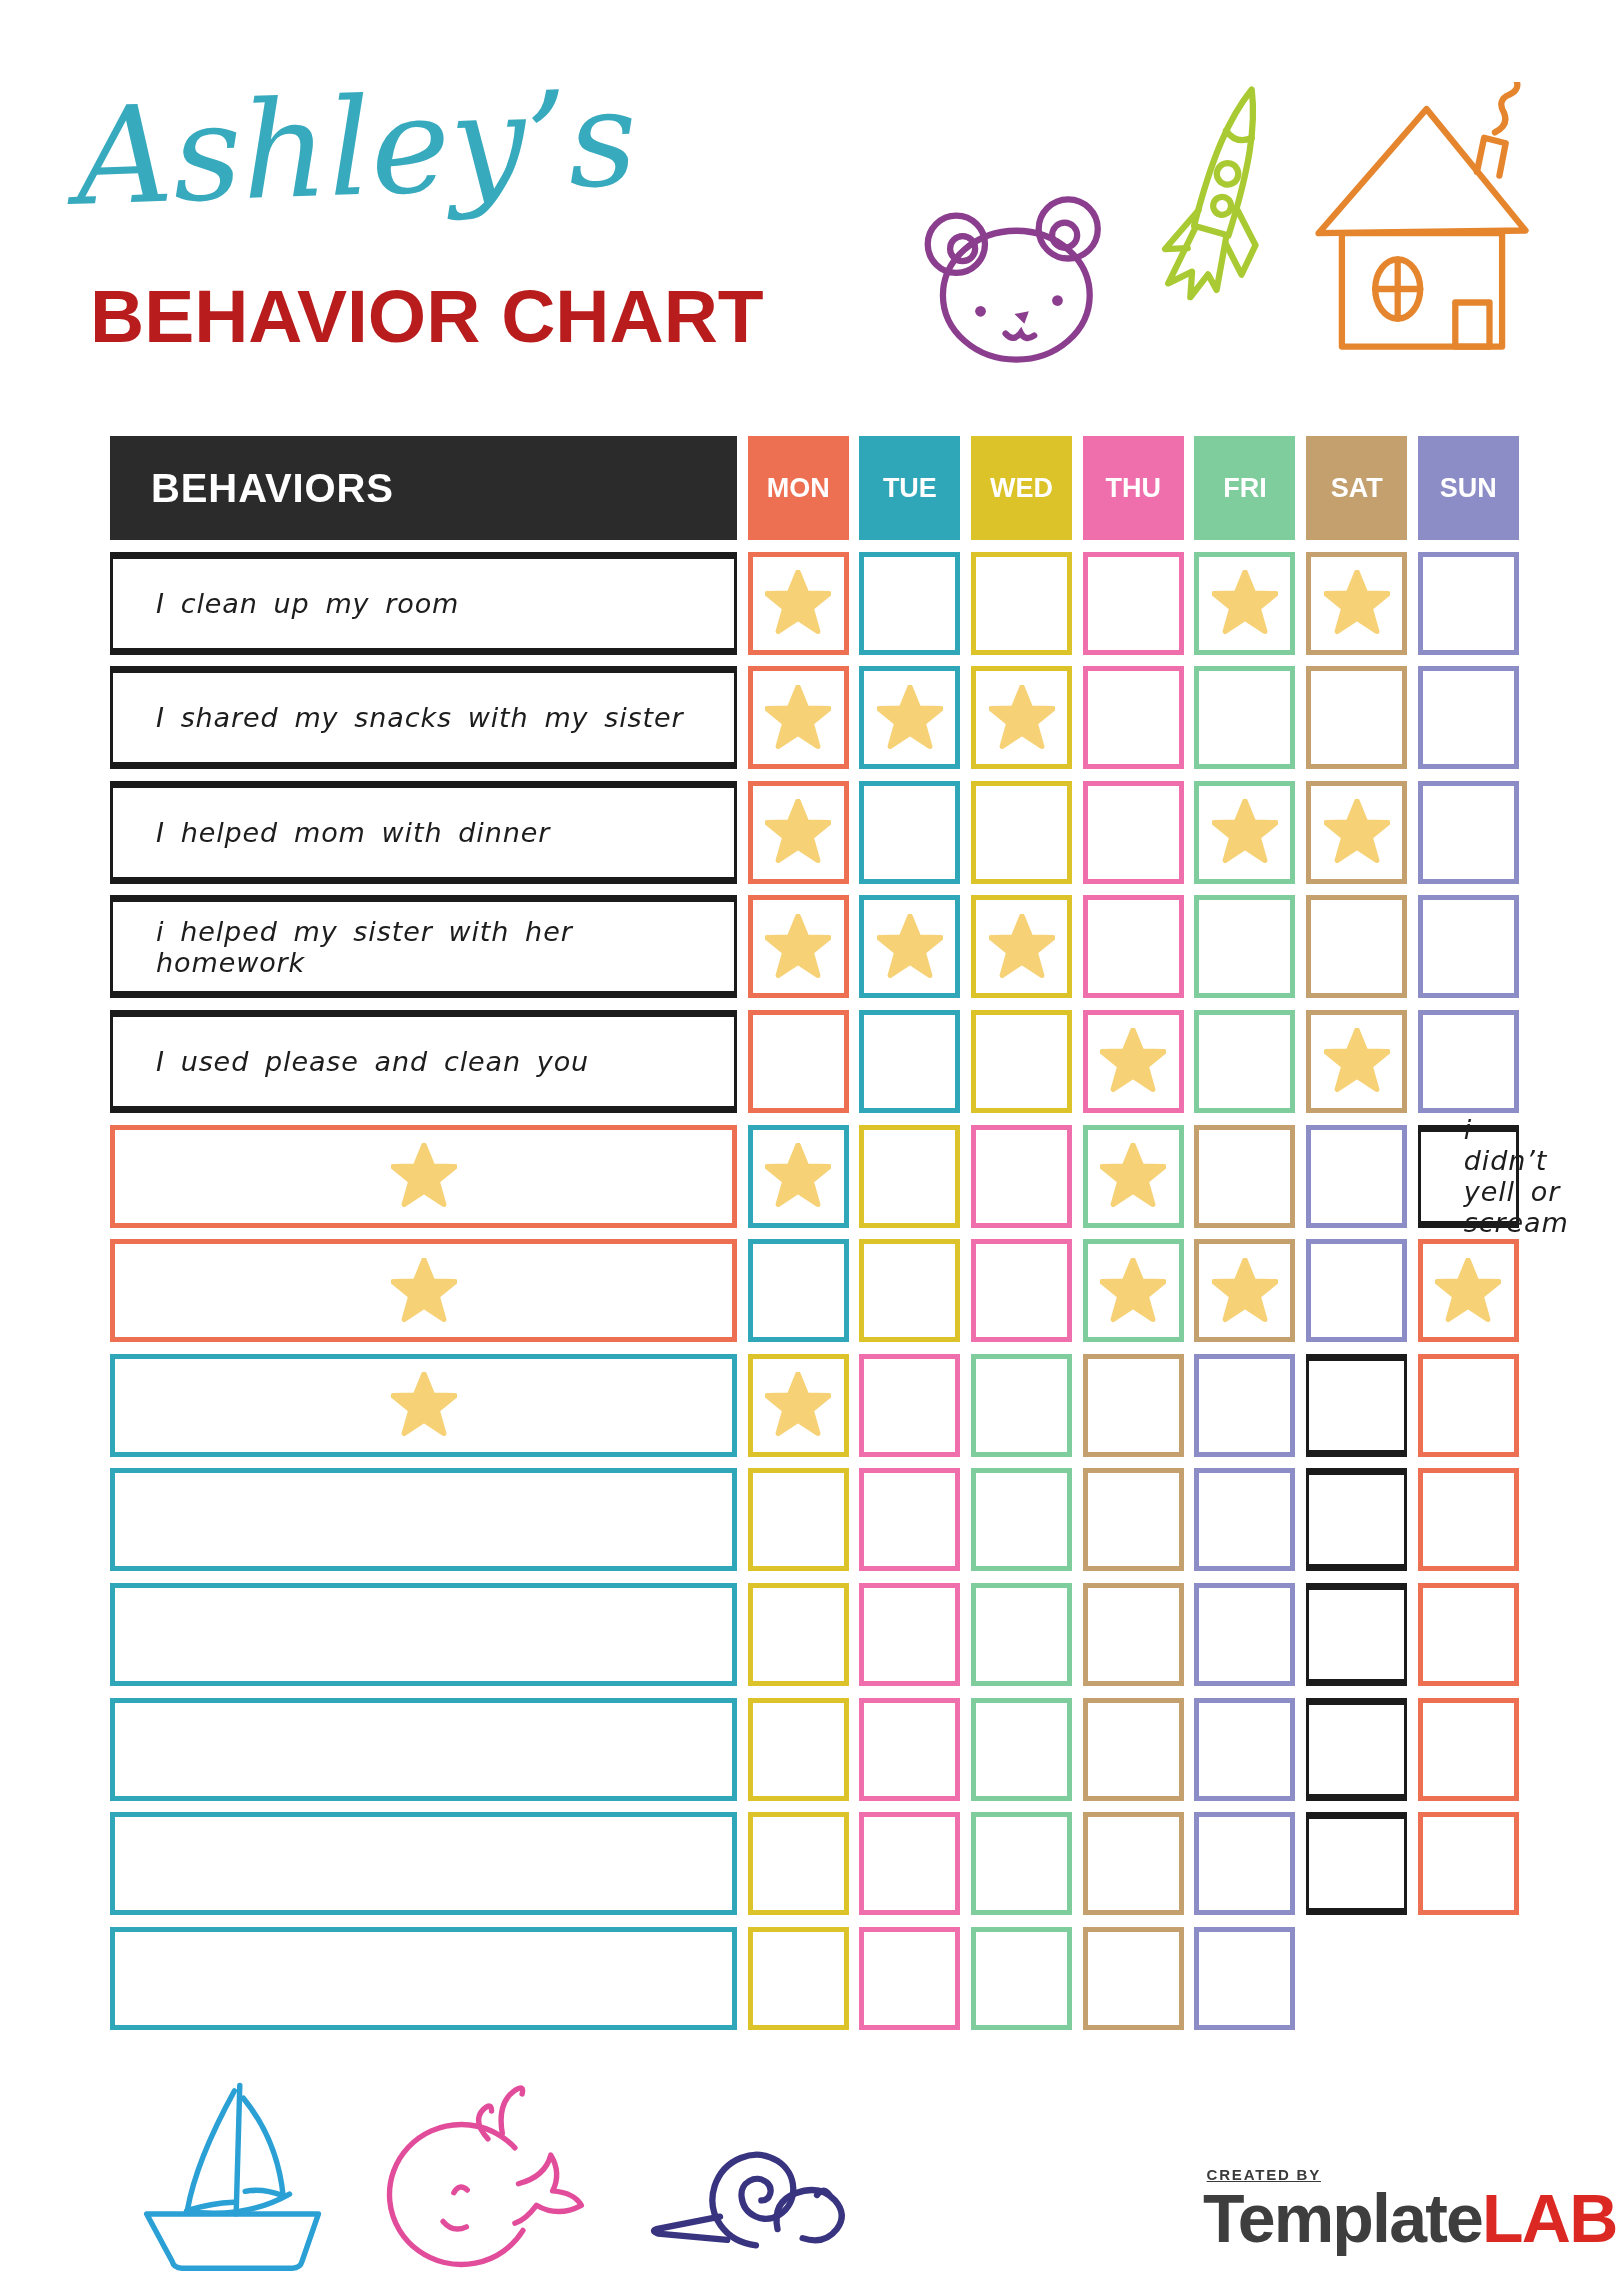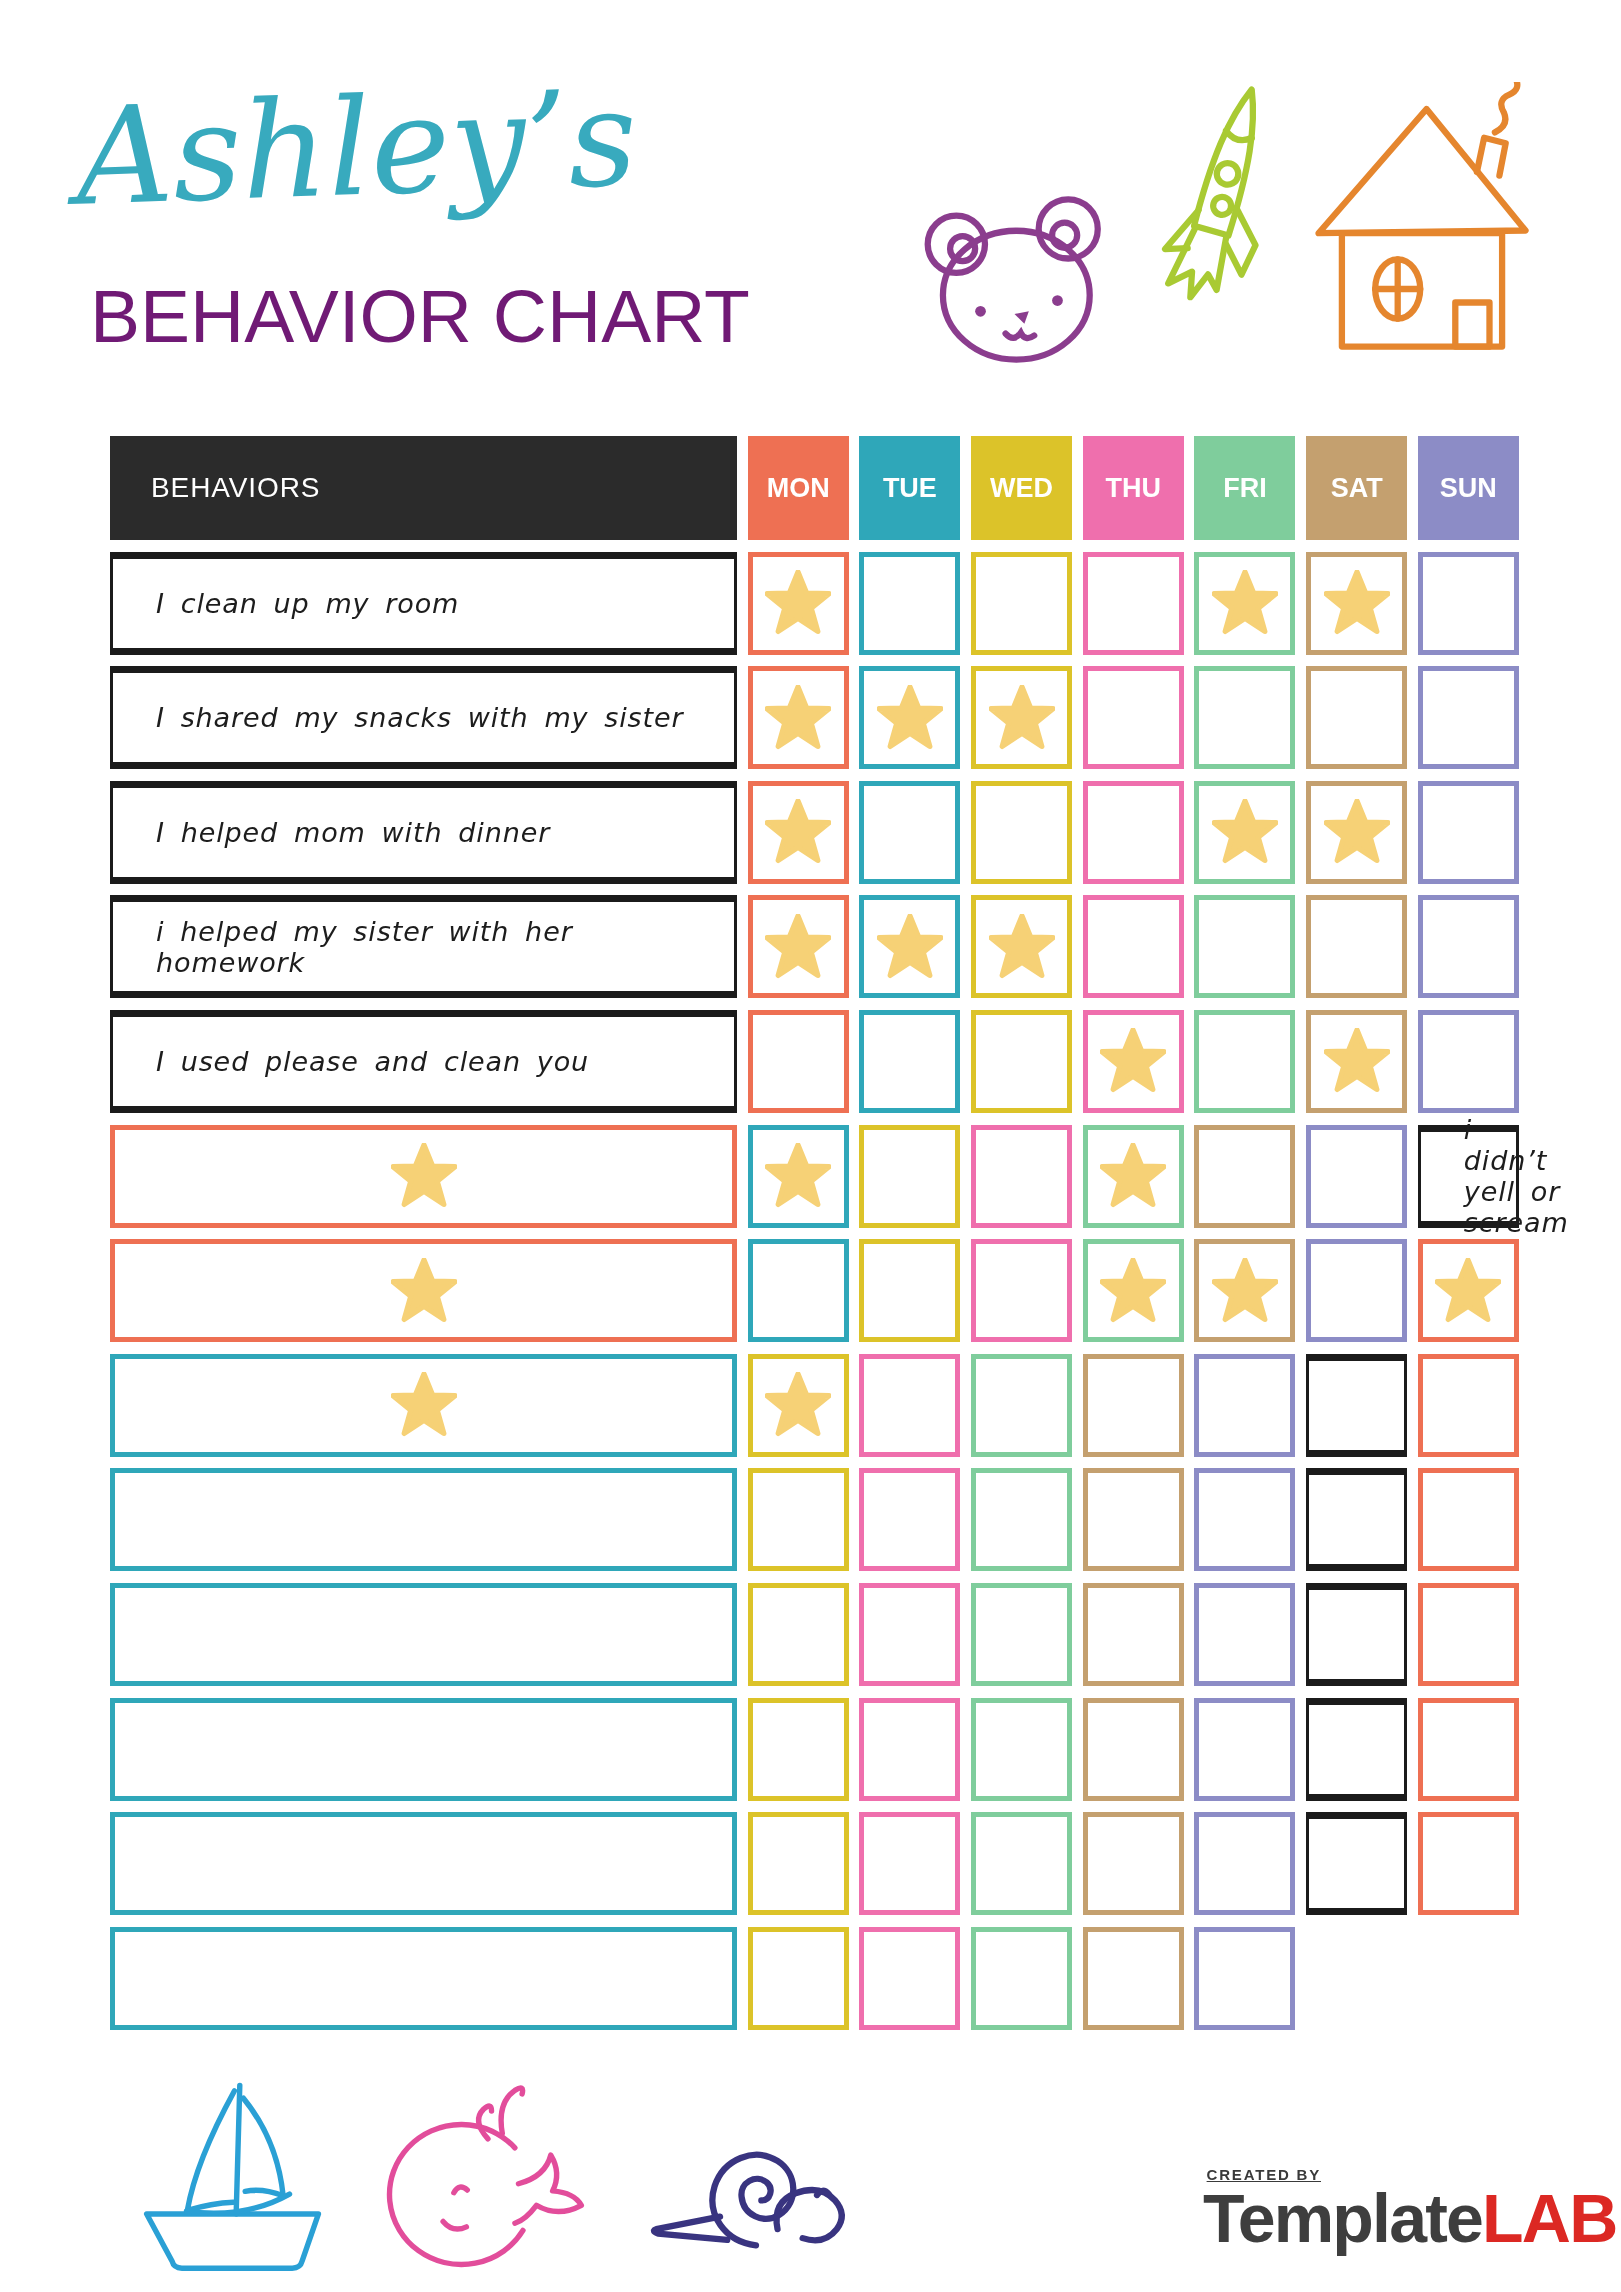--- a/index.html
+++ b/index.html
@@ -3,39 +3,39 @@
 <meta charset="utf-8">
 <style>
   *{box-sizing:border-box;margin:0;padding:0;}
   html,body{width:1621px;height:2293px;}
   body{background:#fff;font-family:"Liberation Sans",sans-serif;}
   .page{position:relative;width:1621px;height:2293px;background:#fff;overflow:hidden;}
 
   
   .name-script{position:absolute;left:76px;top:75px;font-family:"DejaVu Serif",serif;
     font-style:italic;font-size:134px;line-height:1.1;color:#38AABE;transform:rotate(-2deg);}
-  .main-title{position:absolute;left:90px;top:279px;font-size:75px;font-weight:normal;
-    color:#701a75;letter-spacing:0px;line-height:1;}
+  .main-title{position:absolute;left:90px;top:279px;font-size:75px;font-weight:bold;
+    color:#b91c1c;letter-spacing:0px;line-height:1;}
 
   
   .doodle{position:absolute;}
   .bear{left:915px;top:186px;width:208px;height:179px;}
   .rocket{left:1136px;top:70px;width:170px;height:324px;}
   .house{left:1309px;top:82px;width:226px;height:288px;}
   .boat{left:134px;top:2069px;width:217px;height:213px;}
   .whale{left:382px;top:2076px;width:220px;height:211px;}
   .snail{left:641px;top:2112px;width:238px;height:149px;}
 
   
   .table{position:absolute;left:110px;top:436px;display:grid;
     grid-template-columns:627px repeat(7,101px);
     grid-template-rows:104px repeat(13,103px);
     gap:11.6px 10.7px;}
   .bhead{color:#fff;display:flex;align-items:center;padding-left:41px;
-    font-size:28px;font-weight:normal;letter-spacing:0.9px;}
+    font-size:40px;font-weight:bold;letter-spacing:0.9px;}
   .dhead{color:#fff;display:flex;align-items:center;justify-content:center;
     font-size:27px;font-weight:bold;}
   .lbox{background:#fff;border:3.6px solid #1b1b1b;border-top-width:7.2px;border-bottom-width:7.2px;
     display:flex;align-items:center;padding-left:43px;}
   .lbox span{font-family:"DejaVu Sans",sans-serif;font-style:italic;font-size:27px;
     color:#1d1d1d;letter-spacing:0.9px;word-spacing:6.3px;}
   .cell{background:#fff;border:5.4px solid;display:flex;align-items:center;justify-content:center;}
   .star{width:66px;height:66px;display:block;}
 
   

